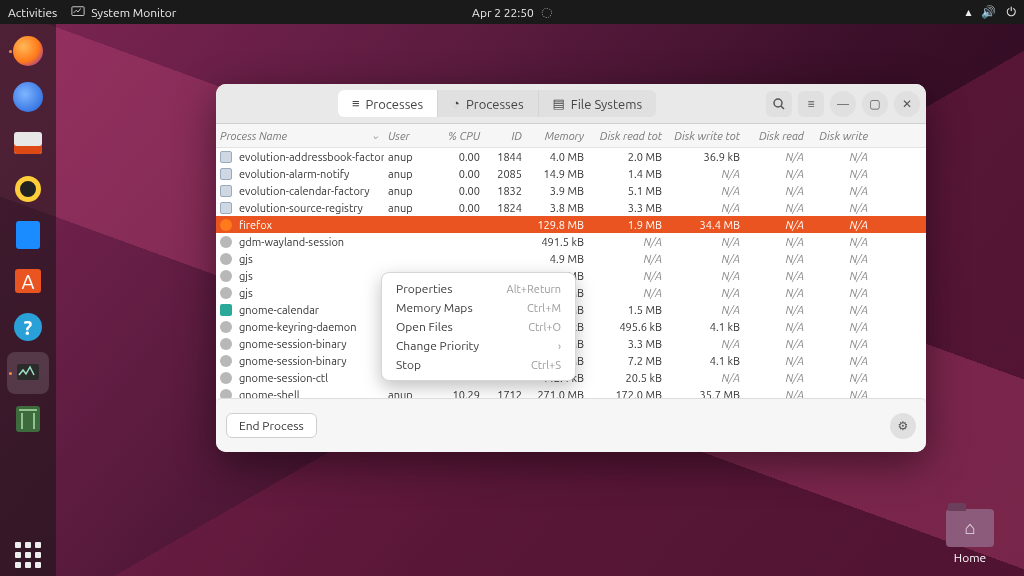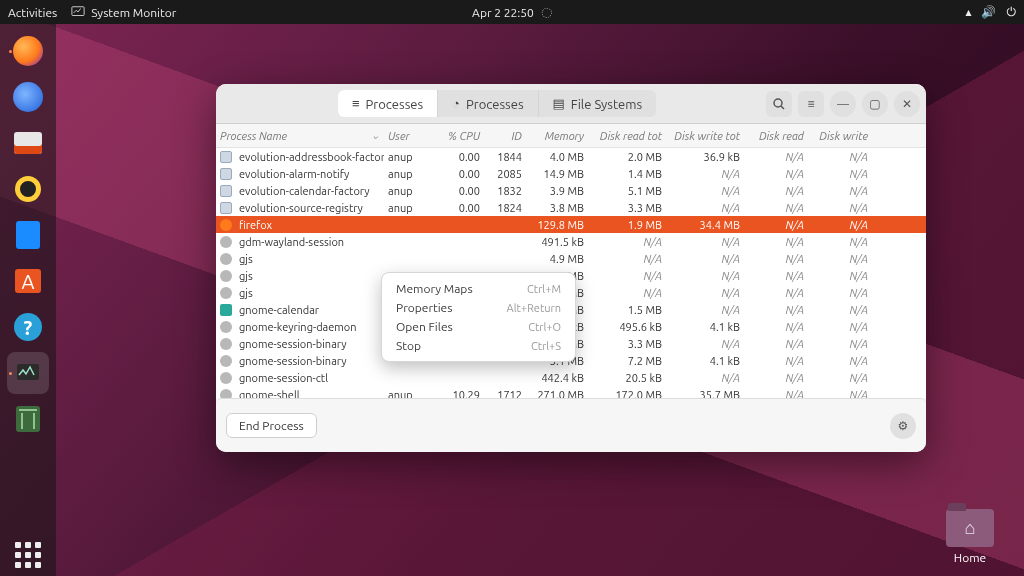--- a/index.html
+++ b/index.html
@@ -443,30 +443,34 @@
         <div class="c-cpu">0.00</div>
         <div class="c-id">1818</div>
         <div class="c-mem">2.6 MB</div>
         <div class="c-drt">5.1 MB</div>
         <div class="c-dwt"><span class="na">N/A</span></div>
         <div class="c-dr"><span class="na">N/A</span></div>
         <div class="c-dw"><span class="na">N/A</span></div>
       </div>
       <div class="context" id="ctx">
         <div class="mi">
+          <span>Properties</span>
+          <span class="sc">Alt+Return</span>
+        </div>
+        <div class="mi">
           <span>Memory Maps</span>
           <span class="sc">Ctrl+M</span>
-        </div>
-        <div class="mi">
-          <span>Properties</span>
-          <span class="sc">Alt+Return</span>
         </div>
         <div class="mi">
           <span>Open Files</span>
           <span class="sc">Ctrl+O</span>
+        </div>
+        <div class="mi">
+          <span>Change Priority</span>
+          <span class="sc">›</span>
         </div>
         <div class="mi">
           <span>Stop</span>
           <span class="sc">Ctrl+S</span>
         </div>
       </div>
   </div>
 
   <div class="footer">
     <button class="btn">End Process</button>

